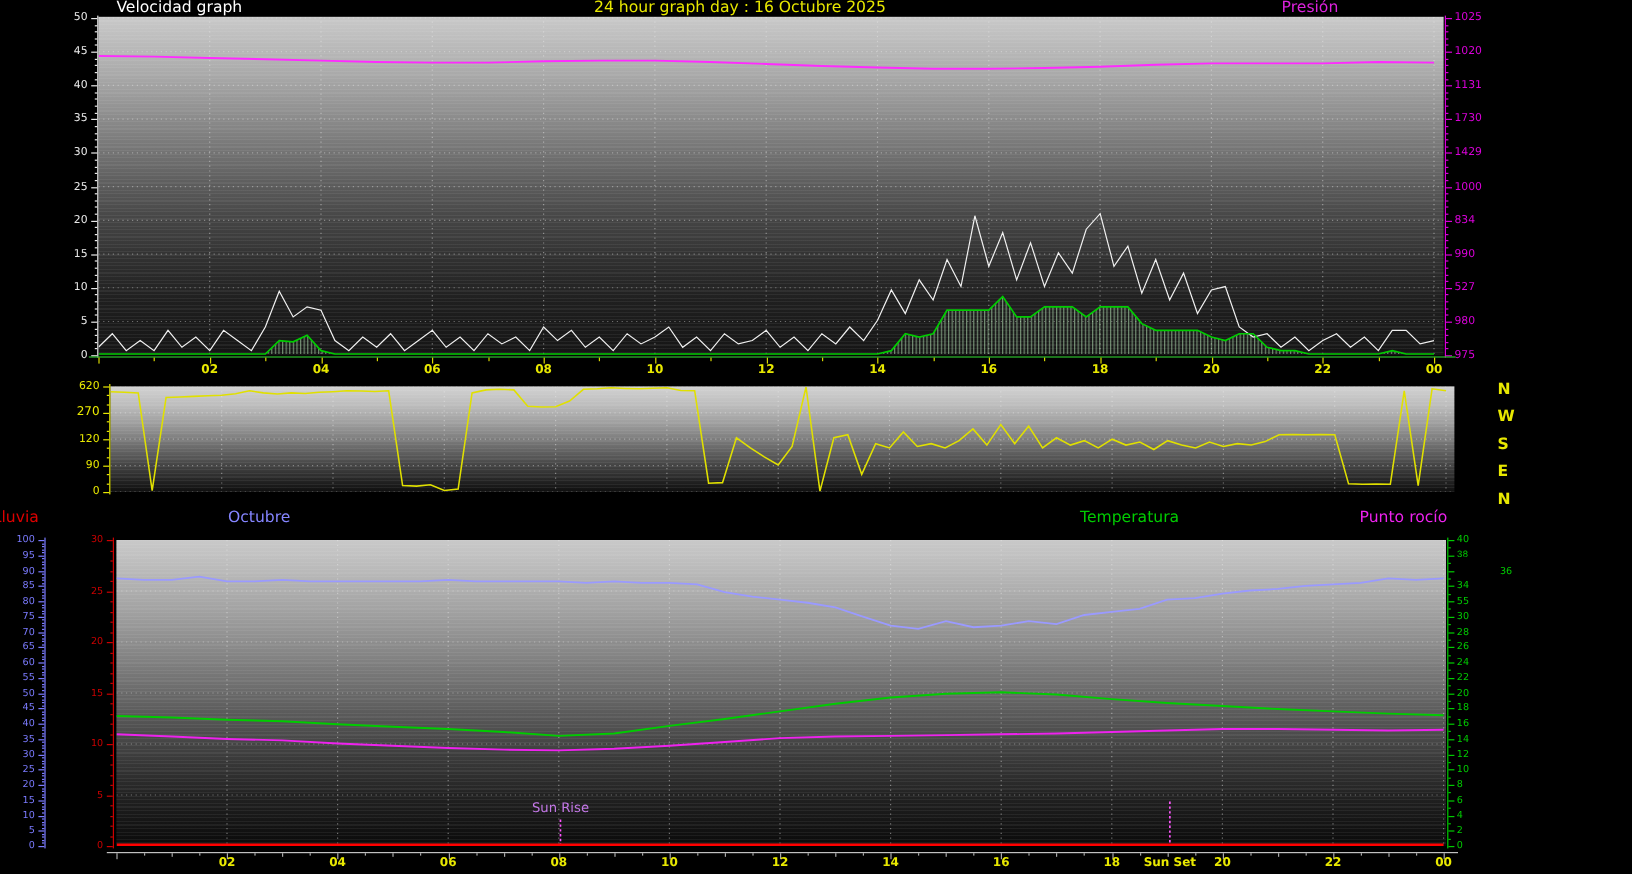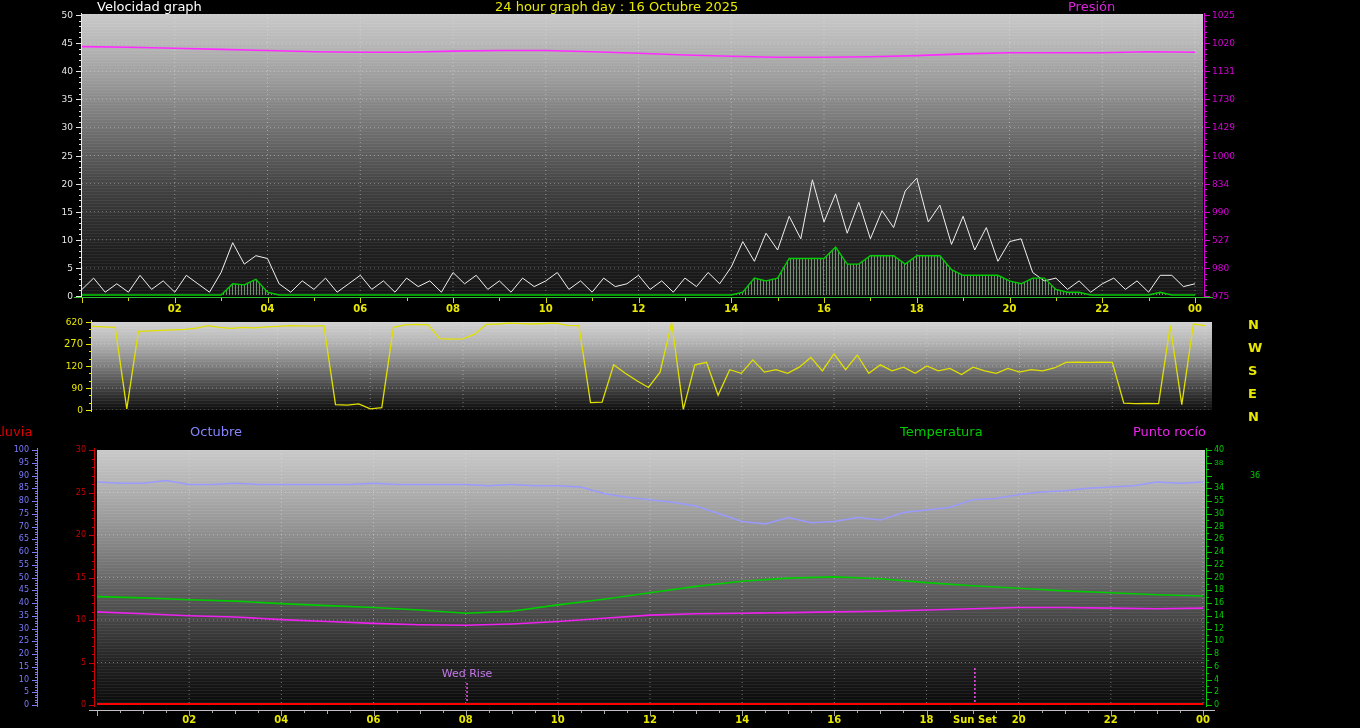--- a/index.html
+++ b/index.html
@@ -311,21 +311,21 @@
       <div class="tick" style="left: 86px; top: 366px; width: 5px; background: rgb(232, 232, 0); position: absolute;"></div>
       <div class="ticklab" style="position: absolute; top: 361px; color: rgb(232, 232, 0); font-size: 9px; line-height: 10px; left: 49px; width: 34px; text-align: right;">120</div>
       <div class="tick" style="left: 89px; top: 358.667px; width: 2px; background: rgb(232, 232, 0); position: absolute;"></div>
       <div class="tick" style="left: 89px; top: 351.333px; width: 2px; background: rgb(232, 232, 0); position: absolute;"></div>
       <div class="tick" style="left: 86px; top: 344px; width: 5px; background: rgb(232, 232, 0); position: absolute;"></div>
       <div class="ticklab" style="position: absolute; top: 339px; color: rgb(232, 232, 0); font-size: 10px; line-height: 10px; left: 49px; width: 34px; text-align: right;">270</div>
       <div class="tick" style="left: 89px; top: 336.667px; width: 2px; background: rgb(232, 232, 0); position: absolute;"></div>
       <div class="tick" style="left: 89px; top: 329.333px; width: 2px; background: rgb(232, 232, 0); position: absolute;"></div>
       <div class="tick" style="left: 86px; top: 322px; width: 5px; background: rgb(232, 232, 0); position: absolute;"></div>
       <div class="ticklab" style="position: absolute; top: 317px; color: rgb(232, 232, 0); font-size: 9px; line-height: 10px; left: 49px; width: 34px; text-align: right;">620</div>
-      <div class="hourlab" style="position: absolute; left: 467.049px; top: 668px; color: rgb(196, 120, 232); transform: translateX(-50%); font-size: 11px; font-weight: normal;">Wed Rise</div>
+      <div class="hourlab" style="position: absolute; left: 467.049px; top: 668px; color: rgb(196, 120, 232); transform: translateX(-50%); font-size: 11px; font-weight: normal;">Sun Rise</div>
       <div style="position: absolute; left: 37px; top: 448px; width: 1px; height: 259px; background: rgb(123, 123, 255);"></div>
       <div class="tick" style="left: 32px; top: 705px; width: 5px; background: rgb(123, 123, 255); position: absolute;"></div>
       <div class="ticklab" style="position: absolute; top: 700px; color: rgb(123, 123, 255); font-size: 8px; line-height: 10px; left: -5px; width: 34px; text-align: right;">0</div>
       <div class="tick" style="left: 35px; top: 702.45px; width: 2px; background: rgb(123, 123, 255); position: absolute;"></div>
       <div class="tick" style="left: 35px; top: 699.9px; width: 2px; background: rgb(123, 123, 255); position: absolute;"></div>
       <div class="tick" style="left: 35px; top: 697.35px; width: 2px; background: rgb(123, 123, 255); position: absolute;"></div>
       <div class="tick" style="left: 35px; top: 694.8px; width: 2px; background: rgb(123, 123, 255); position: absolute;"></div>
       <div class="tick" style="left: 32px; top: 692.25px; width: 5px; background: rgb(123, 123, 255); position: absolute;"></div>
       <div class="ticklab" style="position: absolute; top: 687.25px; color: rgb(123, 123, 255); font-size: 8px; line-height: 10px; left: -5px; width: 34px; text-align: right;">5</div>
       <div class="tick" style="left: 35px; top: 689.7px; width: 2px; background: rgb(123, 123, 255); position: absolute;"></div>

